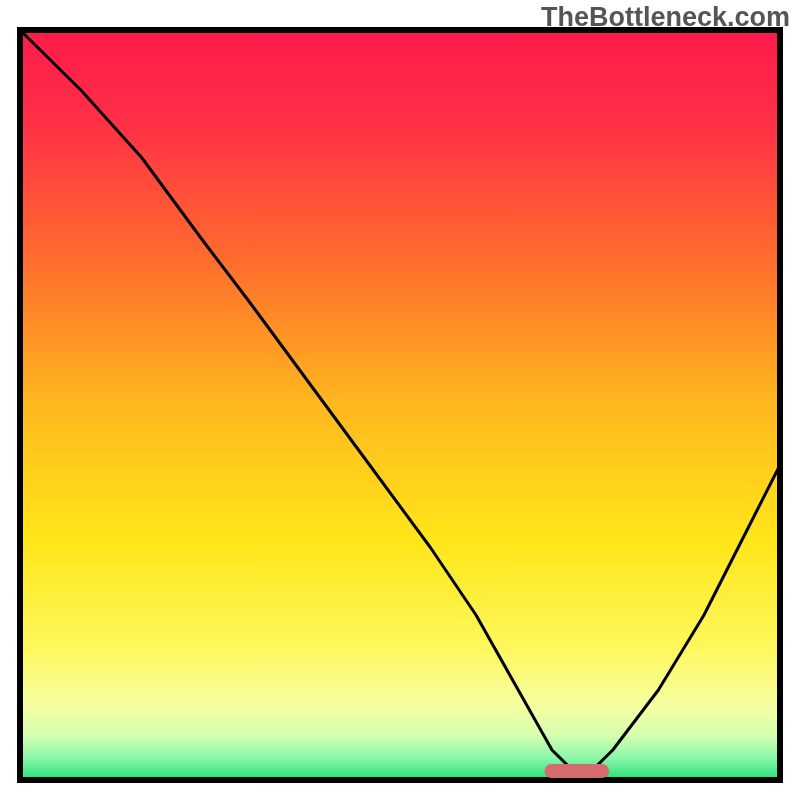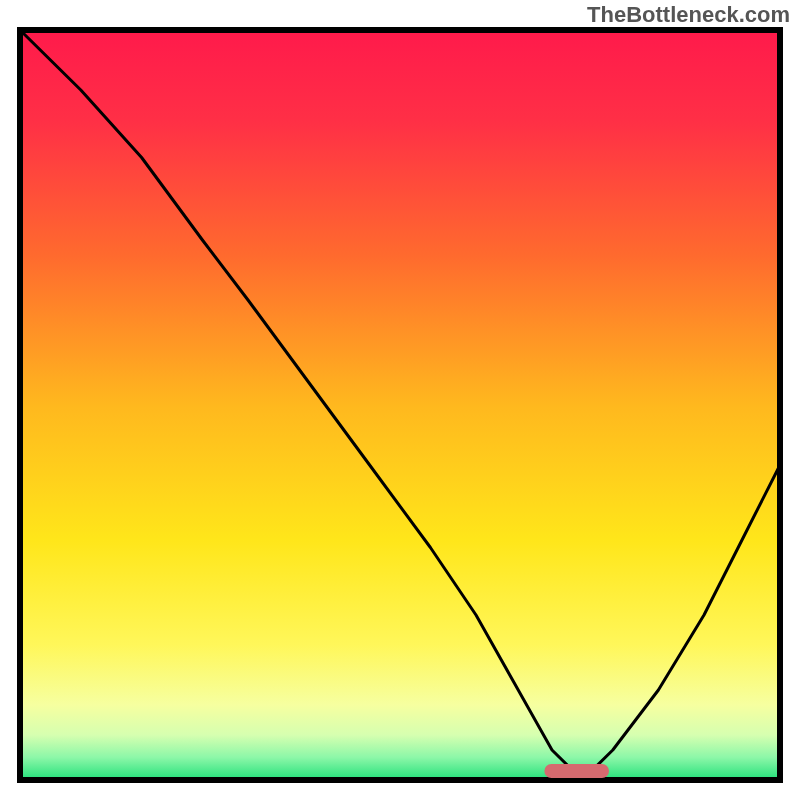--- a/index.html
+++ b/index.html
@@ -1,17 +1,17 @@
 <!DOCTYPE html>
 <html><head>
 <meta charset="utf-8">
 <style>
   html,body{margin:0;padding:0;width:800px;height:800px;overflow:hidden;background:#fff;font-family:Arial,Helvetica,sans-serif}
   .wrap{position:relative;width:800px;height:800px}
-  .watermark{position:absolute;top:2px;right:10px;font-size:22px;font-weight:bold;color:#555;letter-spacing:0px}
+  .watermark{position:absolute;top:2px;right:10px;font-size:27px;font-weight:bold;color:#555;letter-spacing:0px}
   svg{position:absolute;left:0;top:0}
 </style>
 </head>
 <body>
 <div class="wrap">
   <div class="watermark">TheBottleneck.com</div>
   <svg width="800" height="800" viewBox="0 0 800 800">
     <defs>
       <linearGradient id="bg" x1="0" y1="0" x2="0" y2="1">
         <stop offset="0%" stop-color="#ff1a4b"></stop>

